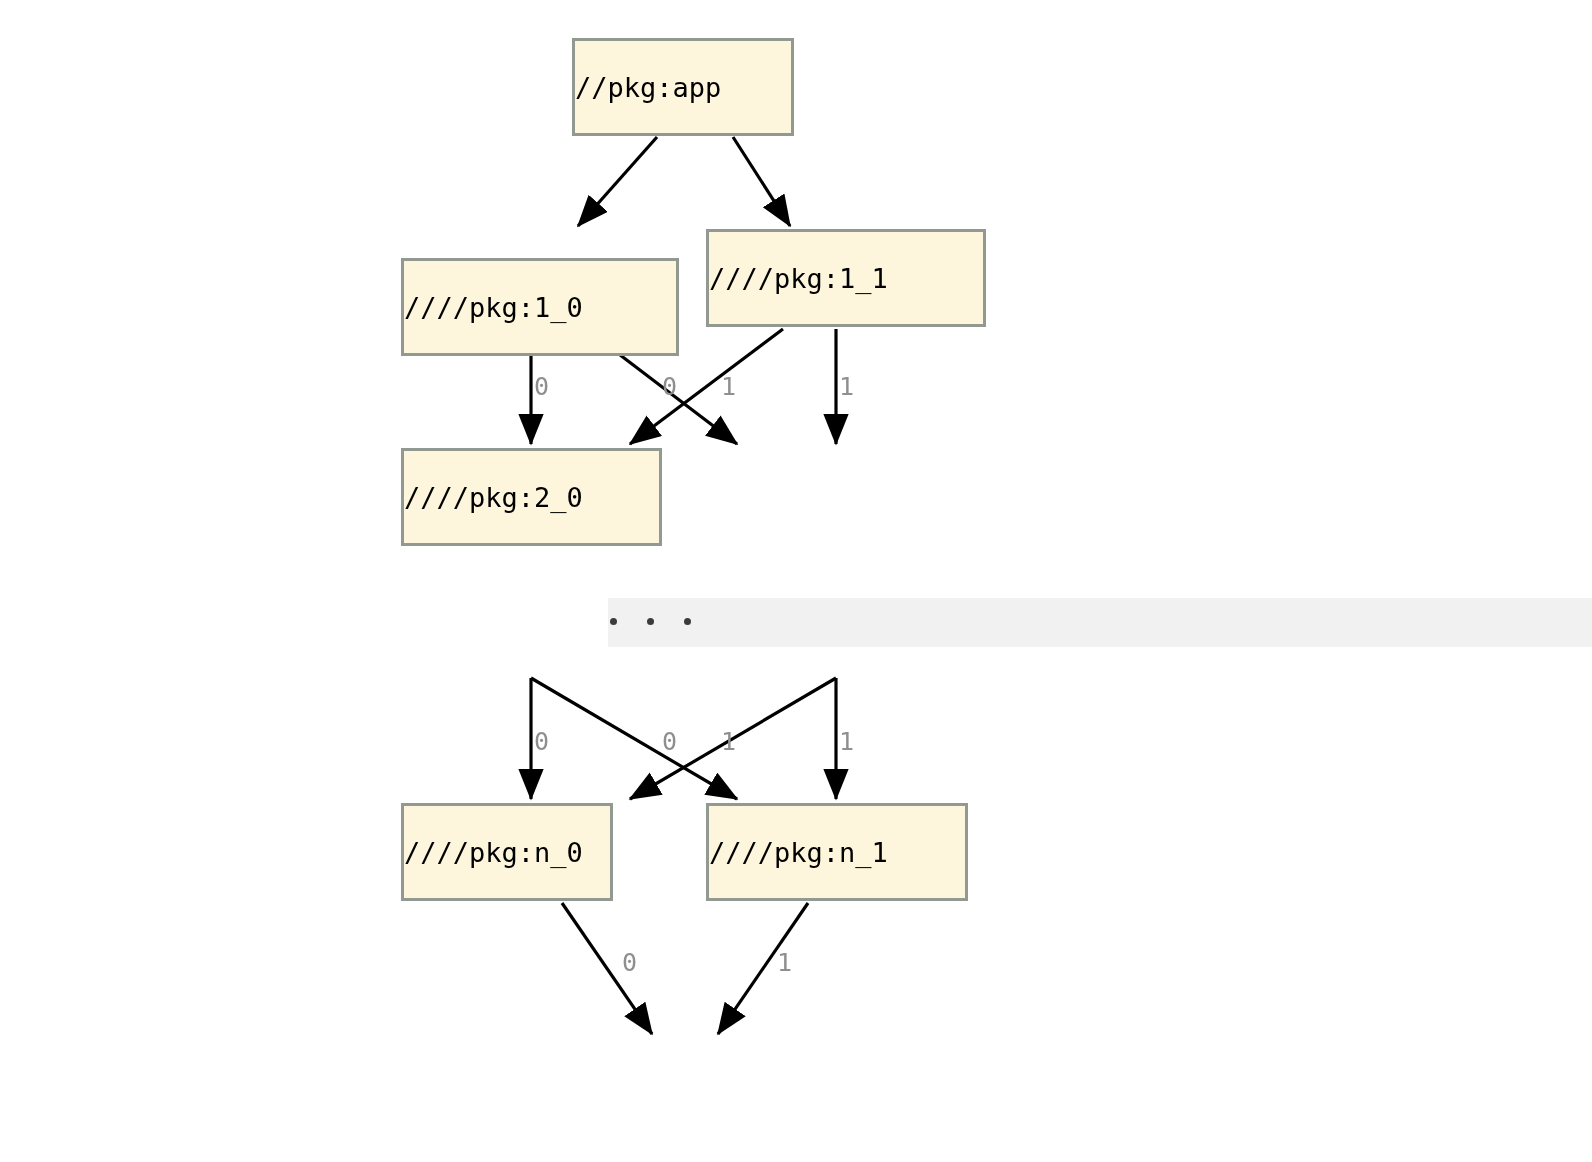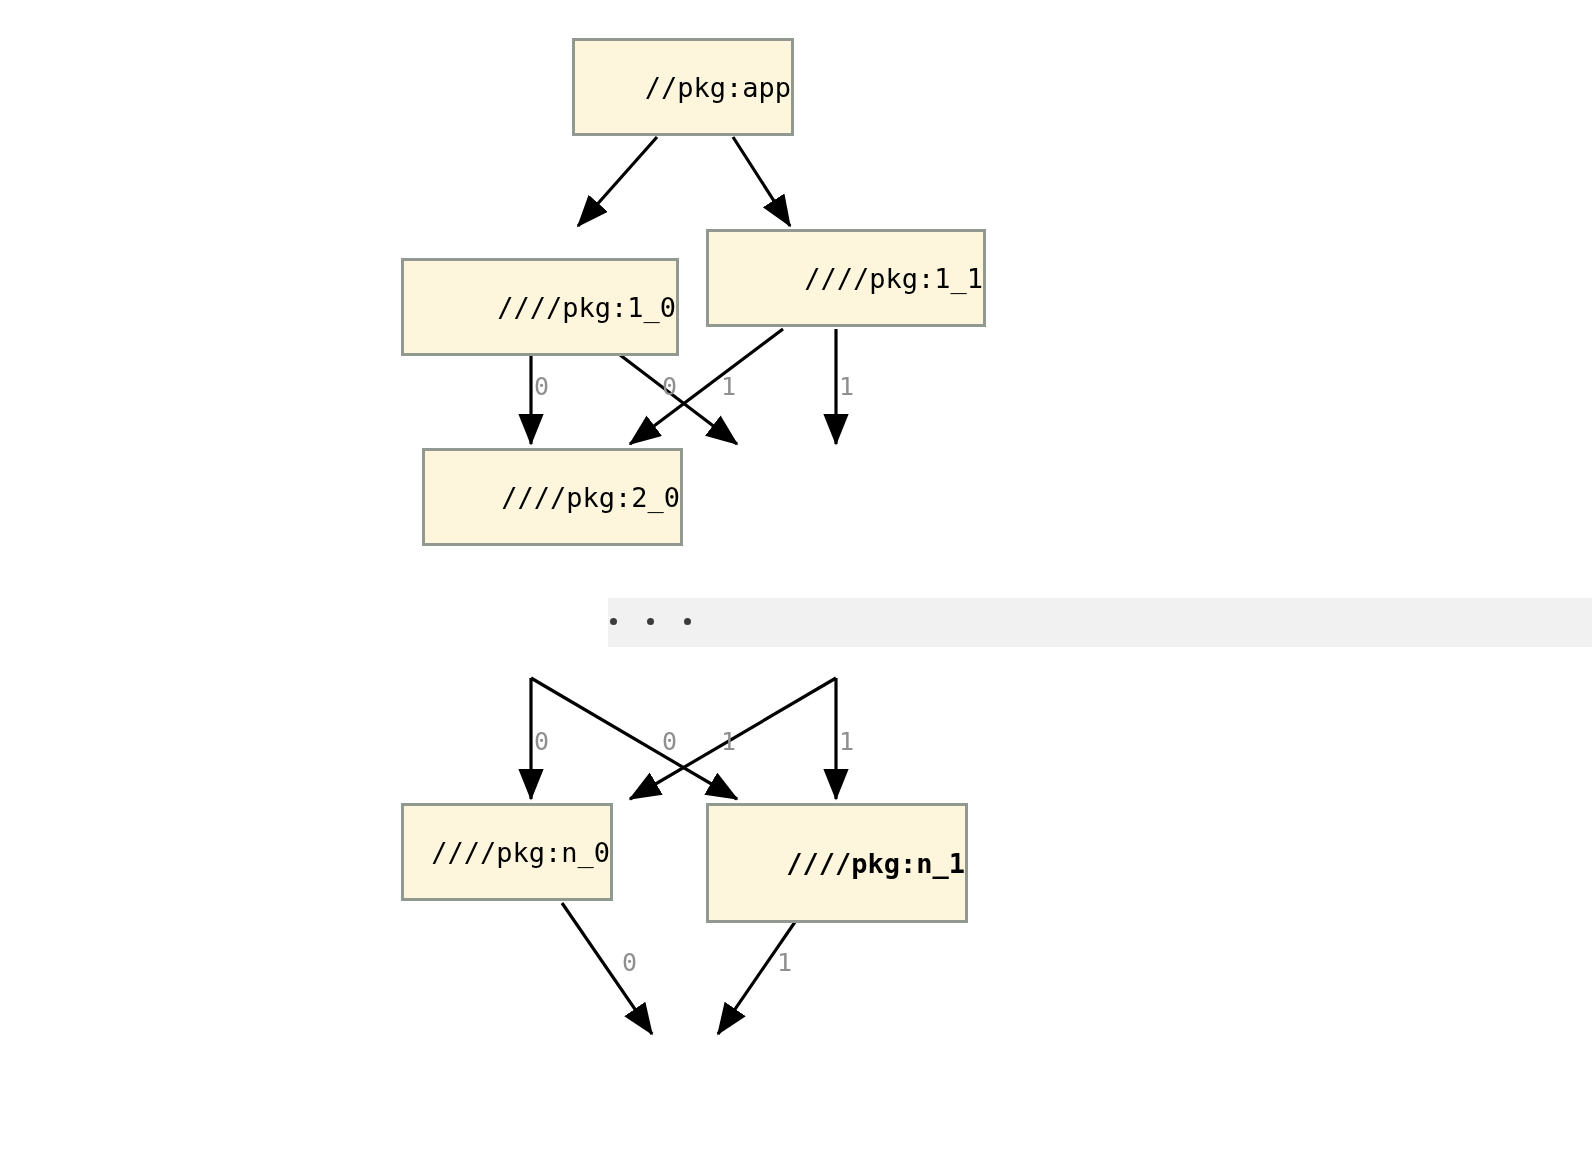--- a/index.html
+++ b/index.html
@@ -24,21 +24,21 @@
     width: 1592px;
     height: 1162px;
   }
   .node-box {
     position: absolute;
     box-sizing: border-box;
     background: #fdf6dc;
     border: 3px solid #919991;
     display: flex;
     align-items: center;
-    justify-content: flex-end;
+    justify-content: flex-start;
   }
   .node-label {
     font-family: "DejaVu Sans Mono", monospace;
     font-size: 27px;
     color: #000000;
     white-space: nowrap;
     letter-spacing: 0px;
   }
   .edge-label {
     position: absolute;
@@ -98,30 +98,30 @@
   </div>
 
   <div class="node-box" style="left:401px; top:229px; width:278px; height:98px;margin-top:29px;">
     <span class="node-label">////pkg:1_0</span>
   </div>
 
   <div class="node-box" style="left:706px; top:229px; width:280px; height:98px;">
     <span class="node-label">////pkg:1_1</span>
   </div>
 
-  <div class="node-box" style="left:401px; top:448px; width:261px; height:98px;margin-left:21px;">
+  <div class="node-box" style="left:401px; top:448px; width:261px; height:98px;">
     <span class="node-label">////pkg:2_0</span>
   </div>
 
 
   <div class="node-box" style="left:401px; top:803px; width:212px; height:98px;">
     <span class="node-label">////pkg:n_0</span>
   </div>
 
-  <div class="node-box" style="left:706px; top:803px; width:262px; height:120px;font-weight:bold;">
+  <div class="node-box" style="left:706px; top:803px; width:262px; height:98px;">
     <span class="node-label">////pkg:n_1</span>
   </div>
 
 
   <div class="ellipsis-band" style="left:608px; top:598px; width:984px; height:49px;"></div>
   <div class="ellipsis-dots" style="left:610px; top:618px;">
     <i></i>
       <i></i>
       <i></i>
   </div>

